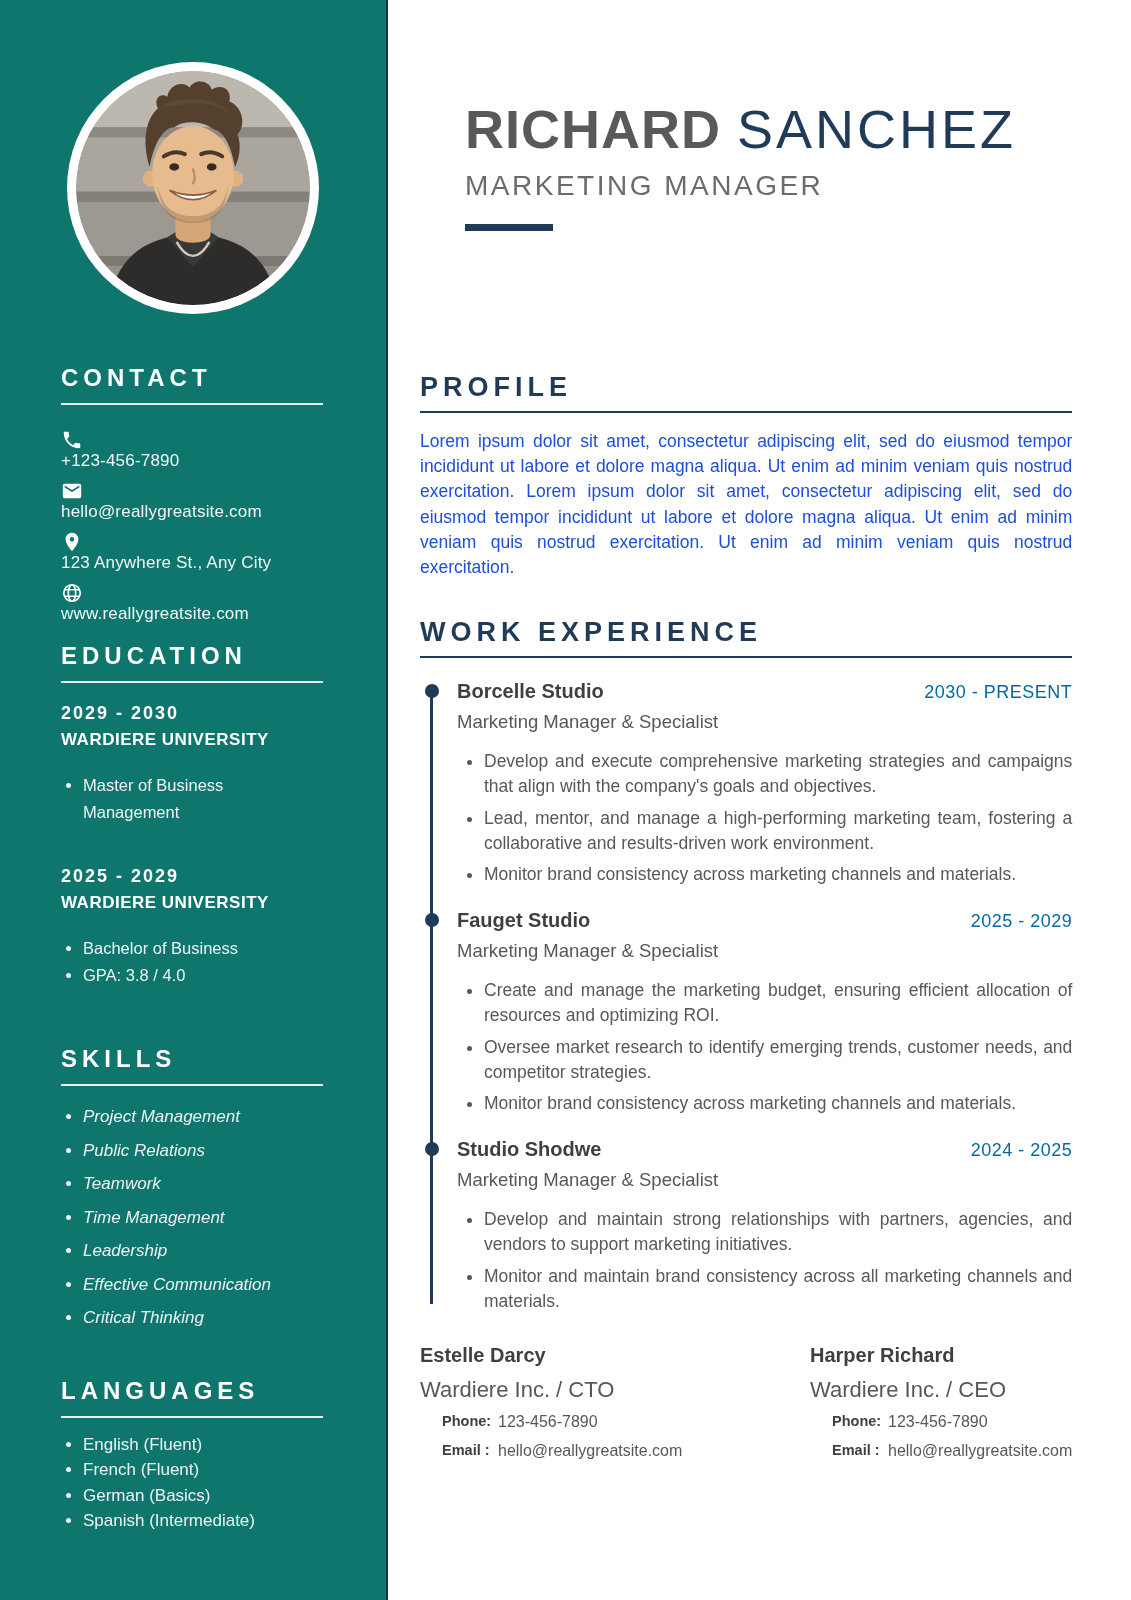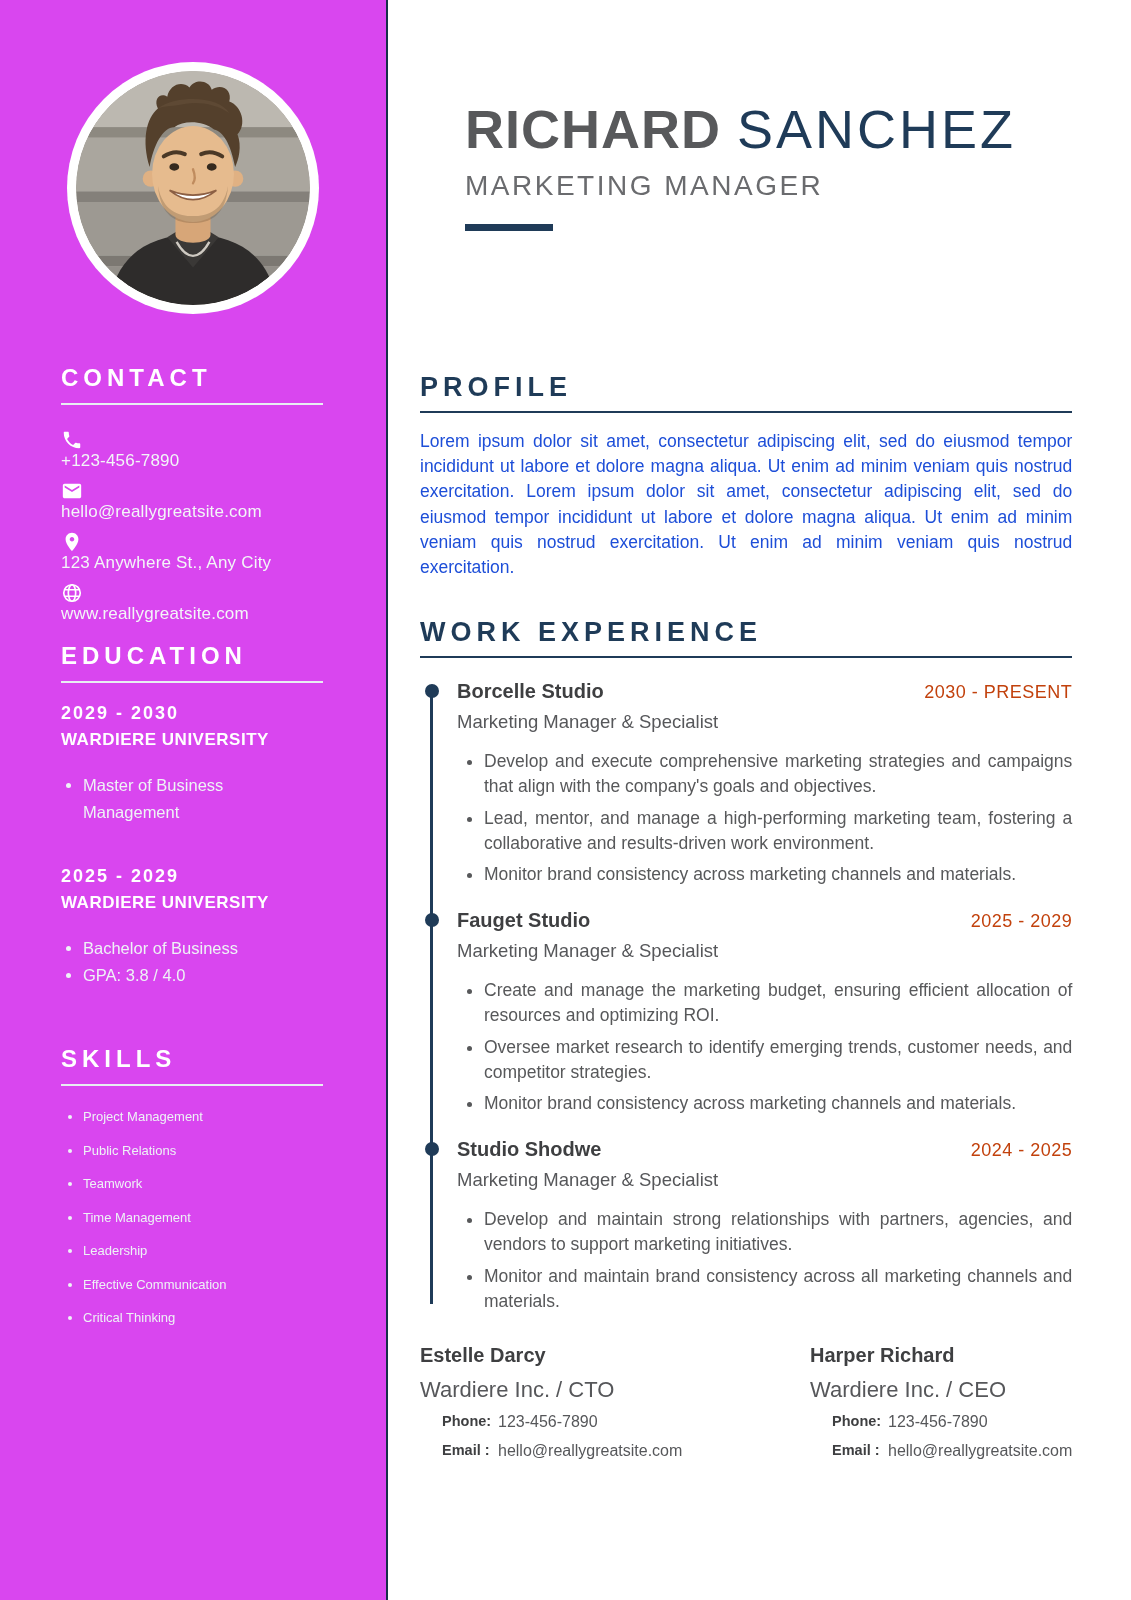--- a/index.html
+++ b/index.html
@@ -10,21 +10,21 @@
     position: relative;
     width: 1131px; height: 1600px;
     background: #ffffff;
     display: flex;
     overflow: hidden;
   }
 
   
   .sidebar {
     width: 388px; flex-shrink: 0;
-    background: #d946ef;
+    background: #0f766e;
     color: #ffffff;
     border-right: 2px solid #16304a;
   }
   .photo-ring {
     width: 252px; height: 252px;
     margin: 62px 0 0 67px;
     border-radius: 50%;
     background: #ffffff;
     display: flex; align-items: center; justify-content: center;
   }
@@ -51,21 +51,21 @@
   .education-section { margin-top: 30px; }
   .edu-entry { margin-top: 18px; }
   .edu-entry + .edu-entry { margin-top: 38px; }
   .edu-years { font-size: 18px; font-weight: bold; letter-spacing: 2px; line-height: 24px; color: #fff; }
   .edu-school { font-size: 17px; font-weight: bold; letter-spacing: .5px; line-height: 24px; margin-top: 3px; color: #fff; }
   .edu-list { margin-top: 20px; padding-left: 22px; list-style: disc; }
   .edu-list li { font-size: 16.5px; line-height: 27px; color: #eef3f6; }
 
   .skills-section { margin-top: 56px; }
   .side-list { margin-top: 14px; padding-left: 22px; list-style: disc; }
-  .skills-section .side-list li { font-size: 13px; line-height: 33.5px; color: #eef3f6; }
+  .skills-section .side-list li { font-size: 17px; line-height: 33.5px; color: #eef3f6; font-style: italic; }
 
   .languages-section { margin-top: 42px; }
   .languages-section .side-list li { font-size: 17px; line-height: 25.5px; color: #eef3f6; }
 
   
   .main {
     flex: 1;
     padding: 0 66px 0 32px;
     color: #58595b;
   }
@@ -102,21 +102,21 @@
   }
   .job { position: relative; padding-left: 37px; margin-bottom: 20px; }
   .job::before {
     content: ""; position: absolute;
     left: 4.5px; top: 6px;
     width: 14px; height: 14px; border-radius: 50%;
     background: #1f3b58;
   }
   .job-head { display: flex; justify-content: space-between; align-items: baseline; }
   .company { font-size: 20px; font-weight: bold; color: #3e3f41; line-height: 26px; }
-  .period { font-size: 18px; color: #c2410c; letter-spacing: .5px; }
+  .period { font-size: 18px; color: #0369a1; letter-spacing: .5px; }
   .role { margin-top: 5px; font-size: 18.5px; color: #56575a; line-height: 25px; }
   .job-bullets { margin-top: 15px; padding-left: 27px; list-style: disc; }
   .job-bullets li {
     font-size: 17.5px; line-height: 25.2px;
     color: #57585a; text-align: justify;
     margin-bottom: 6px;
   }
 
   .ref-section { margin-top: 28px; }
   .ref-grid { display: grid; grid-template-columns: 390px 1fr; margin-top: 18px; }
@@ -249,20 +249,29 @@
           <li>Project Management</li>
           <li>Public Relations</li>
           <li>Teamwork</li>
           <li>Time Management</li>
           <li>Leadership</li>
           <li>Effective Communication</li>
           <li>Critical Thinking</li>
         </ul>
       </section>
 
+      <section class="languages-section">
+        <div class="side-heading">LANGUAGES</div>
+        <ul class="side-list">
+          <li>English (Fluent)</li>
+          <li>French (Fluent)</li>
+          <li>German (Basics)</li>
+          <li>Spanish (Intermediate)</li>
+        </ul>
+      </section>
 
     </div>
   </aside>
 
   <main class="main">
 
     <div class="name-block">
       <div class="name-line">
         <span class="first-name">RICHARD</span>
         <span class="last-name">SANCHEZ</span>

